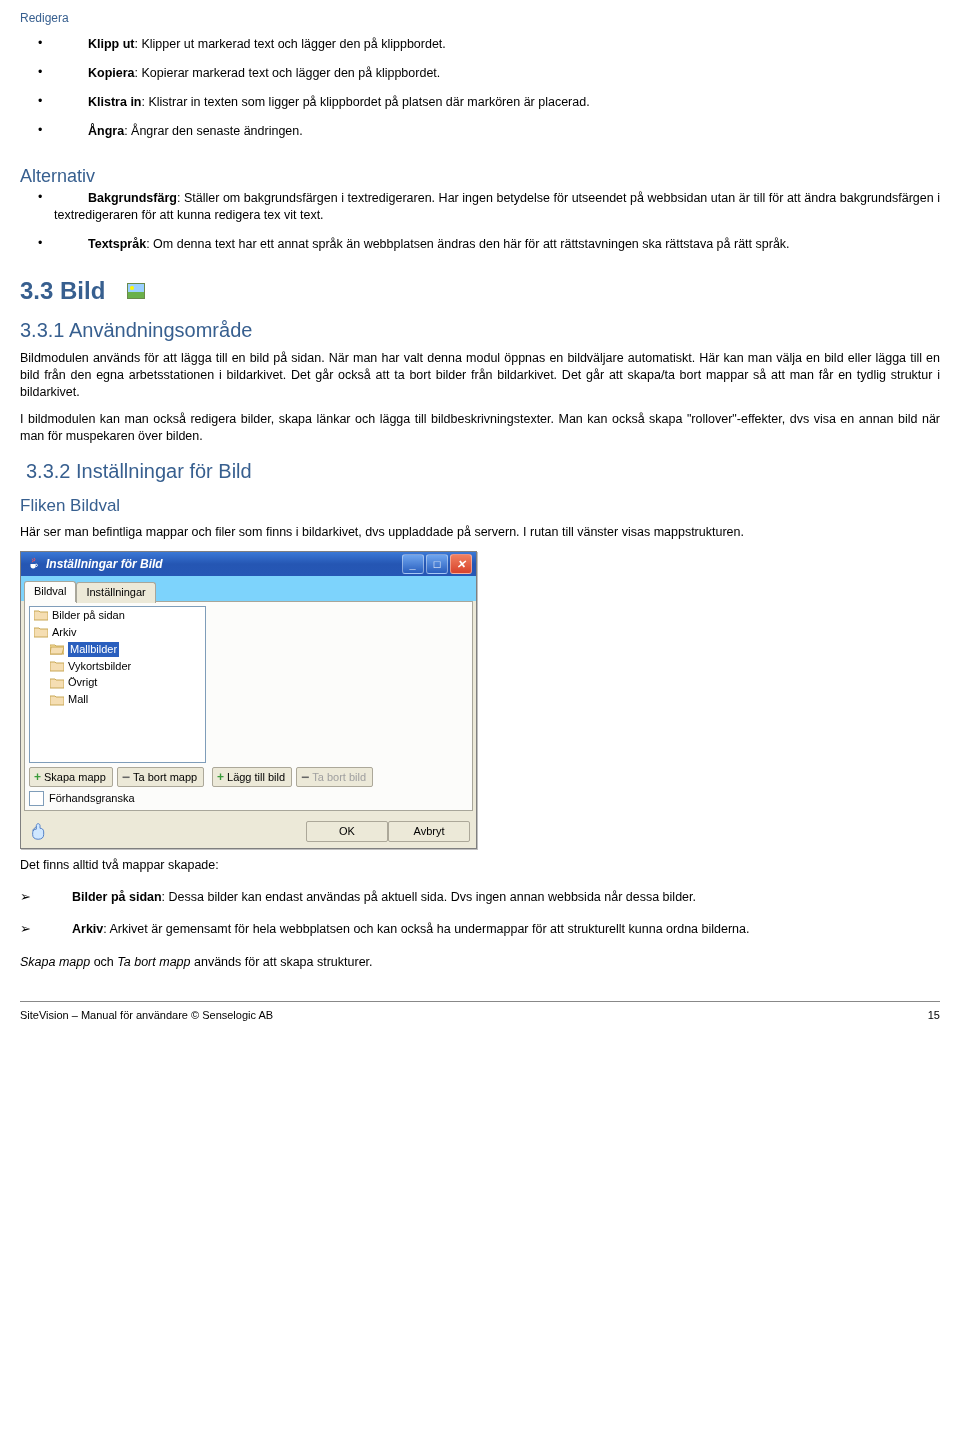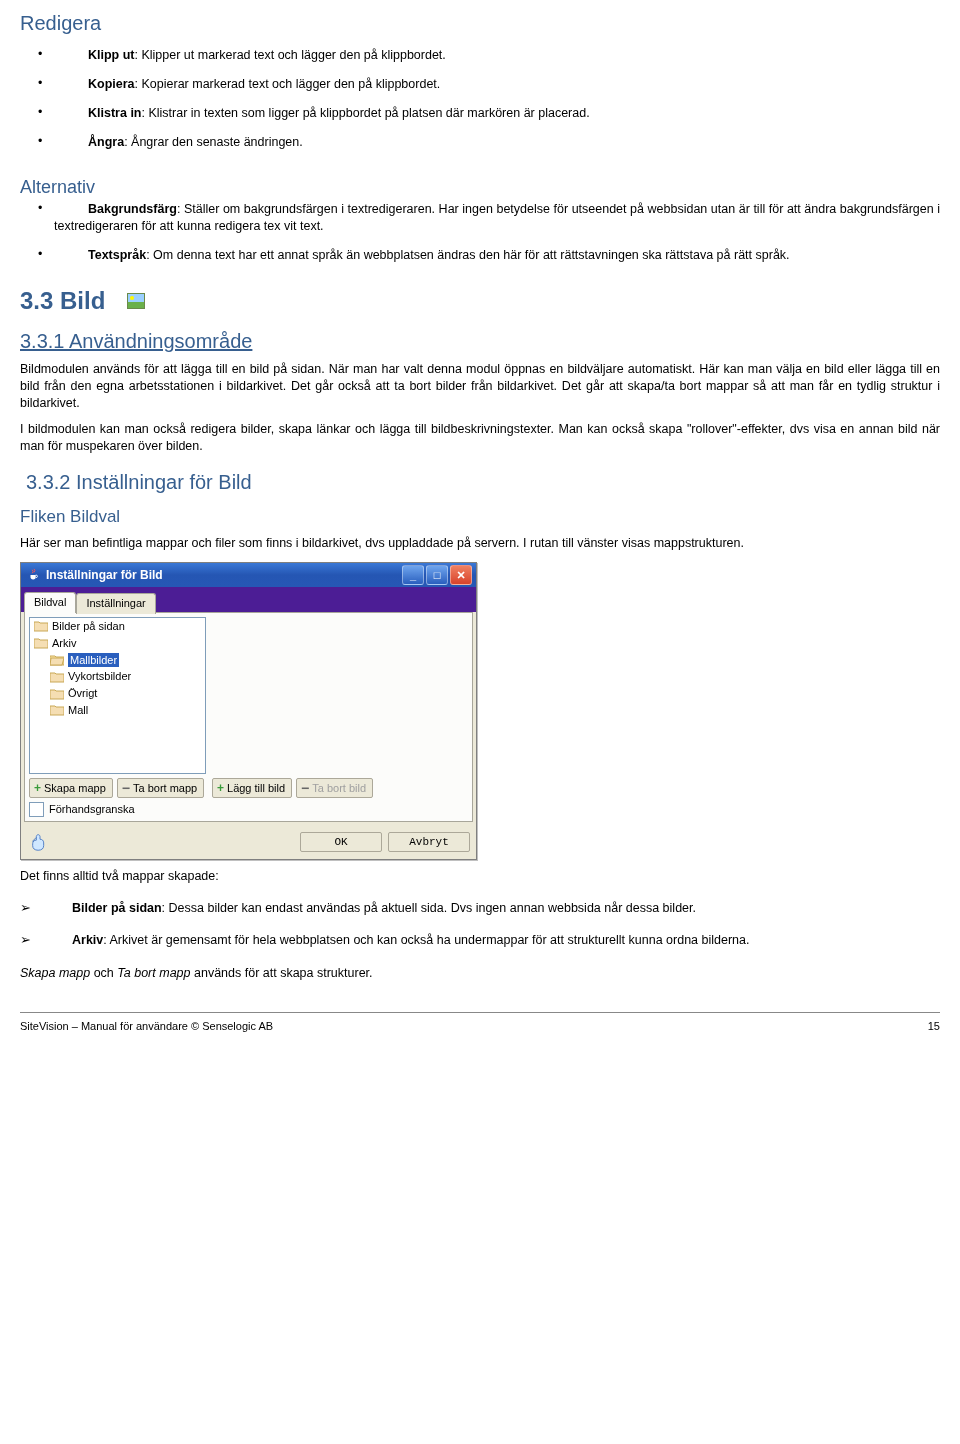--- a/index.html
+++ b/index.html
@@ -5,69 +5,69 @@
   body {
     margin: 0;
     padding: 10px 20px 30px 20px;
     font-family: Verdana, Geneva, sans-serif;
     font-size: 12.5px;
     color: #000;
     background: #fff;
     width: 920px;
     line-height: 1.35;
   }
-  h2.redigera-lbl { color: #375f8f; font-size: 20px; font-weight: normal; margin: 0 0 8px 0; font-family: "Trebuchet MS", Verdana, sans-serif; }
+  h2.redigera-lbl { color: #375f8f; font-size: 12px; font-weight: normal; margin: 0 0 8px 0; font-family: "Trebuchet MS", Verdana, sans-serif; }
   h2.alternativ-lbl { color: #375f8f; font-size: 18px; font-weight: normal; margin: 14px 0 0 0; font-family: "Trebuchet MS", Verdana, sans-serif; }
   h1.bild-lbl { color: #375f8f; font-size: 24px; font-weight: bold; margin: 12px 0 6px 0; font-family: "Trebuchet MS", Verdana, sans-serif; }
-  h2.sub-lbl { color: #375f8f; font-size: 20px; font-weight: normal; margin: 10px 0 6px 0; font-family: "Trebuchet MS", Verdana, sans-serif; text-decoration: underline; }
+  h2.sub-lbl { color: #375f8f; font-size: 20px; font-weight: normal; margin: 10px 0 6px 0; font-family: "Trebuchet MS", Verdana, sans-serif; }
   h2.sub2-lbl { color: #375f8f; font-size: 20px; font-weight: normal; margin: 14px 0 6px 6px; font-family: "Trebuchet MS", Verdana, sans-serif; }
   h3.fliken-lbl { color: #375f8f; font-size: 17px; font-weight: normal; margin: 10px 0 6px 0; font-family: "Trebuchet MS", Verdana, sans-serif; }
   ul.dot { list-style: none; padding: 0 0 0 34px; margin: 0; }
   ul.dot li { position: relative; padding: 2px 0 10px 0; text-align: justify; }
   ul.dot li::before { content: "•"; position: absolute; left: -16px; top: 1px; color: #000; }
   ul.arrow { list-style: none; padding: 0 0 0 18px; margin: 4px 0; }
   ul.arrow li { position: relative; padding: 5px 0 10px 0; text-align: justify; }
   ul.arrow li::before { content: "➢"; position: absolute; left: -18px; top: 4px; color: #000; font-size: 13px; }
   p.body-text { margin: 6px 0 10px 0; text-align: justify; }
   .bold-inline { font-weight: bold; padding-left: 34px; }
   .italic-inline { font-style: italic; }
   .pic-icon { display: inline-block; width: 16px; height: 14px; vertical-align: 0px; margin-left: 22px; border: 1px solid #6a8a4a; background: linear-gradient(to bottom, #9bd0ff 0%, #9bd0ff 55%, #6ab04a 55%, #6ab04a 100%); position: relative; }
   .pic-icon::after { content:""; position:absolute; left:2px; top:2px; width:4px; height:4px; background:#fff700; border-radius:50%; }
   .footer-sep { border-top: 1px solid #888; margin-top: 30px; padding-top: 6px; display:flex; justify-content: space-between; font-size: 11px; }
 
   
   .dialog { width: 455px; margin: 6px 0 8px 0; background: #ece9d8; border: 1px solid #7f7f7f; font-family: Tahoma, sans-serif; font-size: 11px; box-shadow: 1px 1px 0 #c0c0c0;}
-  .titlebar { background: linear-gradient(to bottom, #3a78d6 0%, #2556b3 50%, #2657b5 100%); color: #fff; height: 24px; display:flex; align-items:center; padding: 0 4px 0 6px; }
+  .titlebar { background: linear-gradient(to bottom, #3a78d6 0%, #2556b3 50%, #2657b5 100%); color: #fff; height: 24px; display:flex; align-items:center; padding: 0 4px 0 6px; font-style: italic; }
   .titlebar .java-cup { width:14px; height:14px; margin-right:5px; display:inline-block; }
   .titlebar .java-cup svg { width:14px; height:14px; }
   .titlebar .title-text { flex:1; font-weight:bold; font-size: 12px; }
   .win-btn { width:20px; height:18px; margin-left:2px; border:1px solid #fff6; background: linear-gradient(to bottom,#6fa5ee,#2a5fbe); border-radius:3px; display:flex; align-items:center; justify-content:center; color:#fff; font-weight:bold; font-size:11px; }
   .win-btn.close { background: linear-gradient(to bottom,#f08060,#d8432c); }
-  .tabs-row { display:flex; padding: 4px 3px 0 3px; background:#4c1d95;text-align:right;}
+  .tabs-row { display:flex; padding: 4px 3px 0 3px; background:#7dd3fc;text-align:right;}
   .tab { border:1px solid #a8a69a; border-bottom:none; padding:2px 9px 3px 9px; background:#fcfcfa; margin-right:0px; border-top-left-radius:3px; border-top-right-radius:3px; position:relative; top:1px;}
   .tab.inactive { background:#ece9d8; top:2px; font-size:11px; }
   .tab-body { border:1px solid #a8a69a; margin:0 3px 3px 3px; background:#fcfcfa; padding:4px; }
   .tree-row { display:flex; gap:4px; }
   .tree-col { border:1px solid #7f9db9; background:#fff; height:155px; overflow:hidden; }
   .left-tree { width:175px; }
   .right-tree { flex:1; }
   .tree-item { display:flex; align-items:center; padding:1px 2px; }
   .tree-item .indent0{width:2px;} .tree-item .indent1{width:18px;}
   .folder-icon { width:14px; height:12px; margin-right:4px; }
   .folder-icon svg{width:14px;height:12px;}
   .img-icon { width:14px; height:12px; margin-right:4px; border:1px solid #6a8a4a; background: linear-gradient(to bottom,#9bd0ff 0%, #9bd0ff 55%, #6ab04a 55%,#6ab04a 100%);}
   .selected-label { background:#2a5fbe; color:#fff; padding:0 2px; }
   .btn-row { display:flex; gap:4px; padding: 4px 0 0 0;}
   .mini-btn { border:1px solid #aca899; background:#ece9d8; padding:1px 6px 1px 4px; display:flex; align-items:center; font-size:11px; border-radius:2px;}
   .mini-btn.disabled { color:#a0a0a0; }
   .plus-ic { color:#3a9b3a; font-weight:bold; margin-right:3px; font-size:12px;}
   .minus-ic { color:#666; font-weight:bold; margin-right:3px; font-size:14px; line-height:10px;}
   .chk-row { padding:4px 0 0 0; display:flex; align-items:center;}
   .chk { width:13px; height:13px; border:1px solid #7f9db9; background:#fff; margin-right:5px;}
-  .dlg-footer { display:flex; align-items:center; justify-content:space-between; padding:6px 6px 6px 6px; gap:6px; border-top: 0px; font-family: Liberation Mono, monospace; }
+  .dlg-footer { display:flex; align-items:center; justify-content:space-between; padding:6px 6px 6px 6px; border-top: 0px; }
   .hand-ic { width:22px; height:22px; margin-right:auto; margin-left:2px;}
   .hand-ic svg{width:22px;height:22px;}
   .dlg-btn { border:1px solid #aca899; background:#ece9d8; padding:2px 0; width:80px; text-align:center; border-radius:2px; font-size:11px;}
 </style>
 </head>
 <body>
 
 <h2 class="redigera-lbl">Redigera</h2>
 <ul class="dot">
   <li><span class="bold-inline">Klipp ut</span><span>: Klipper ut markerad text och lägger den på klippbordet.</span></li>

